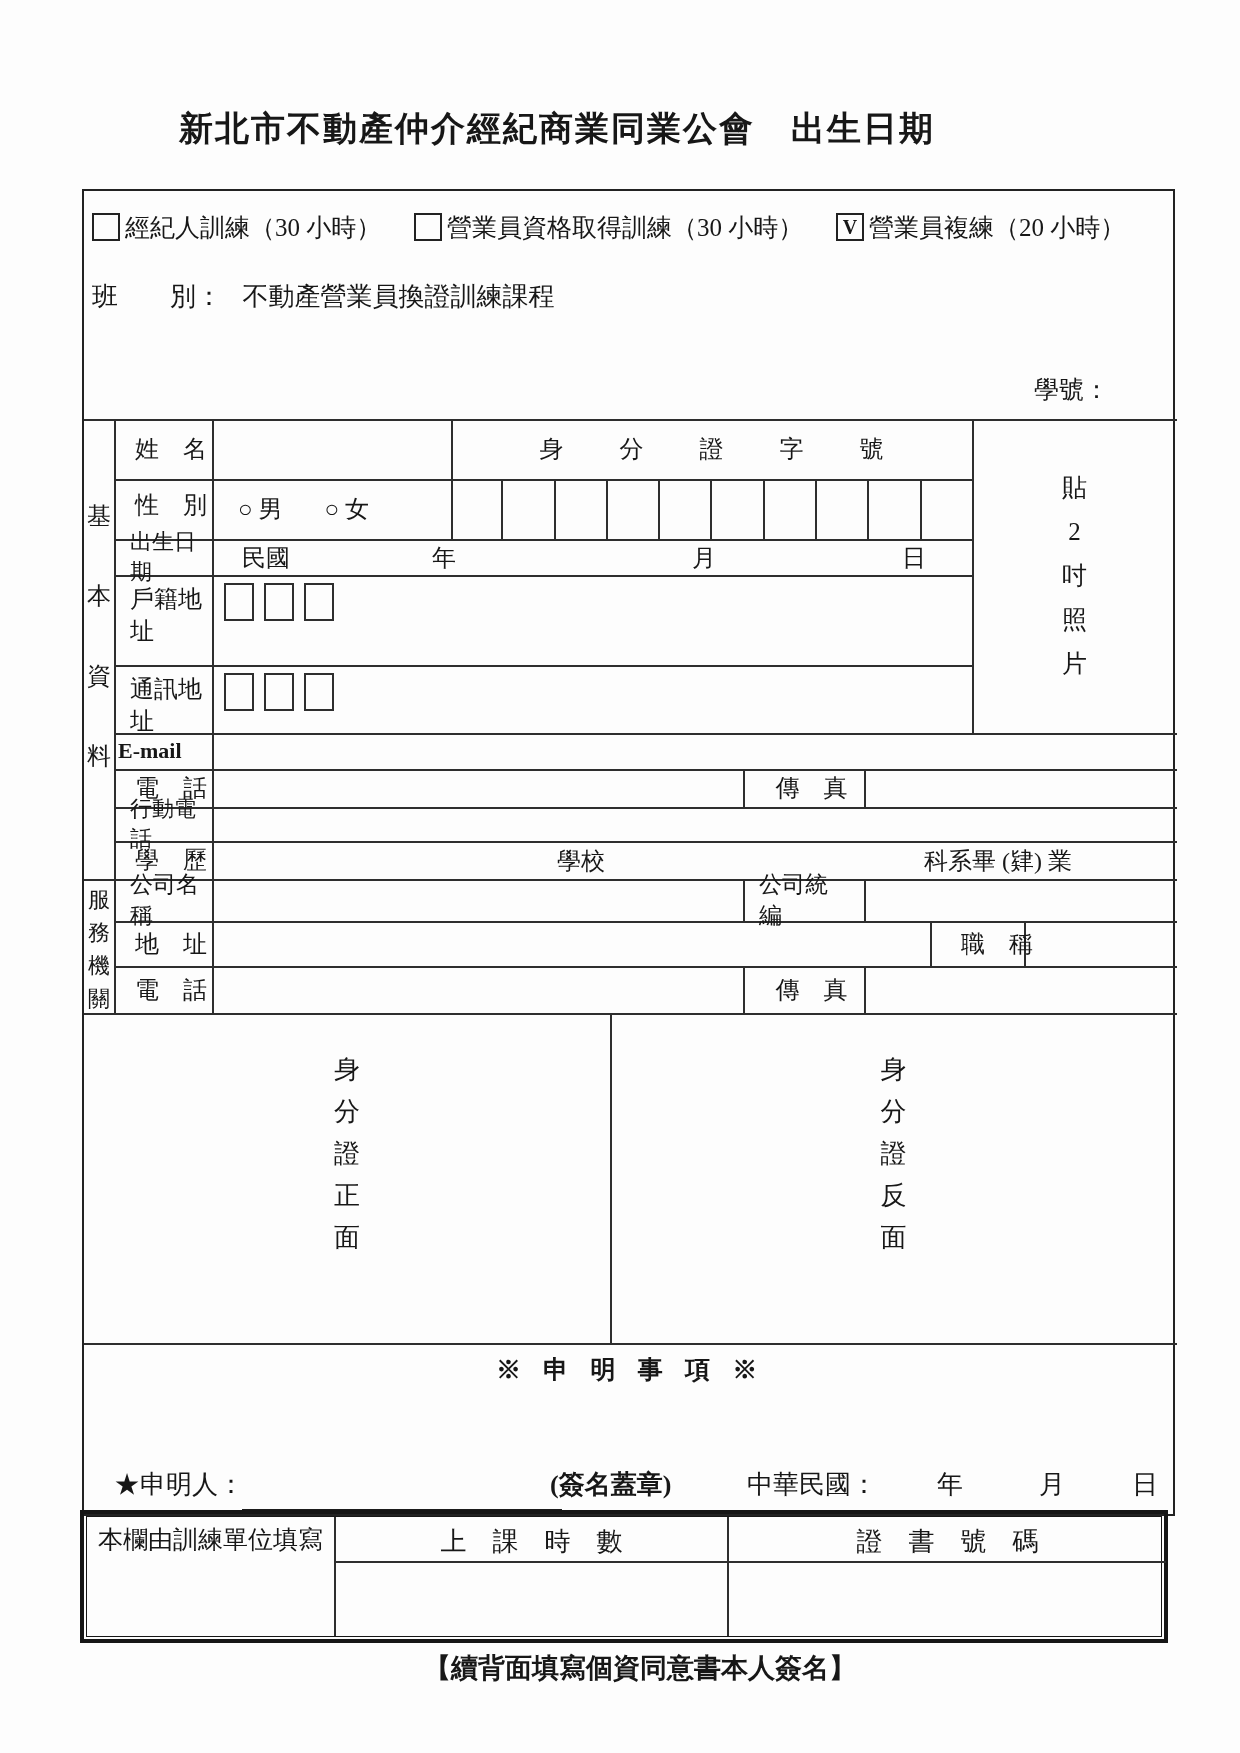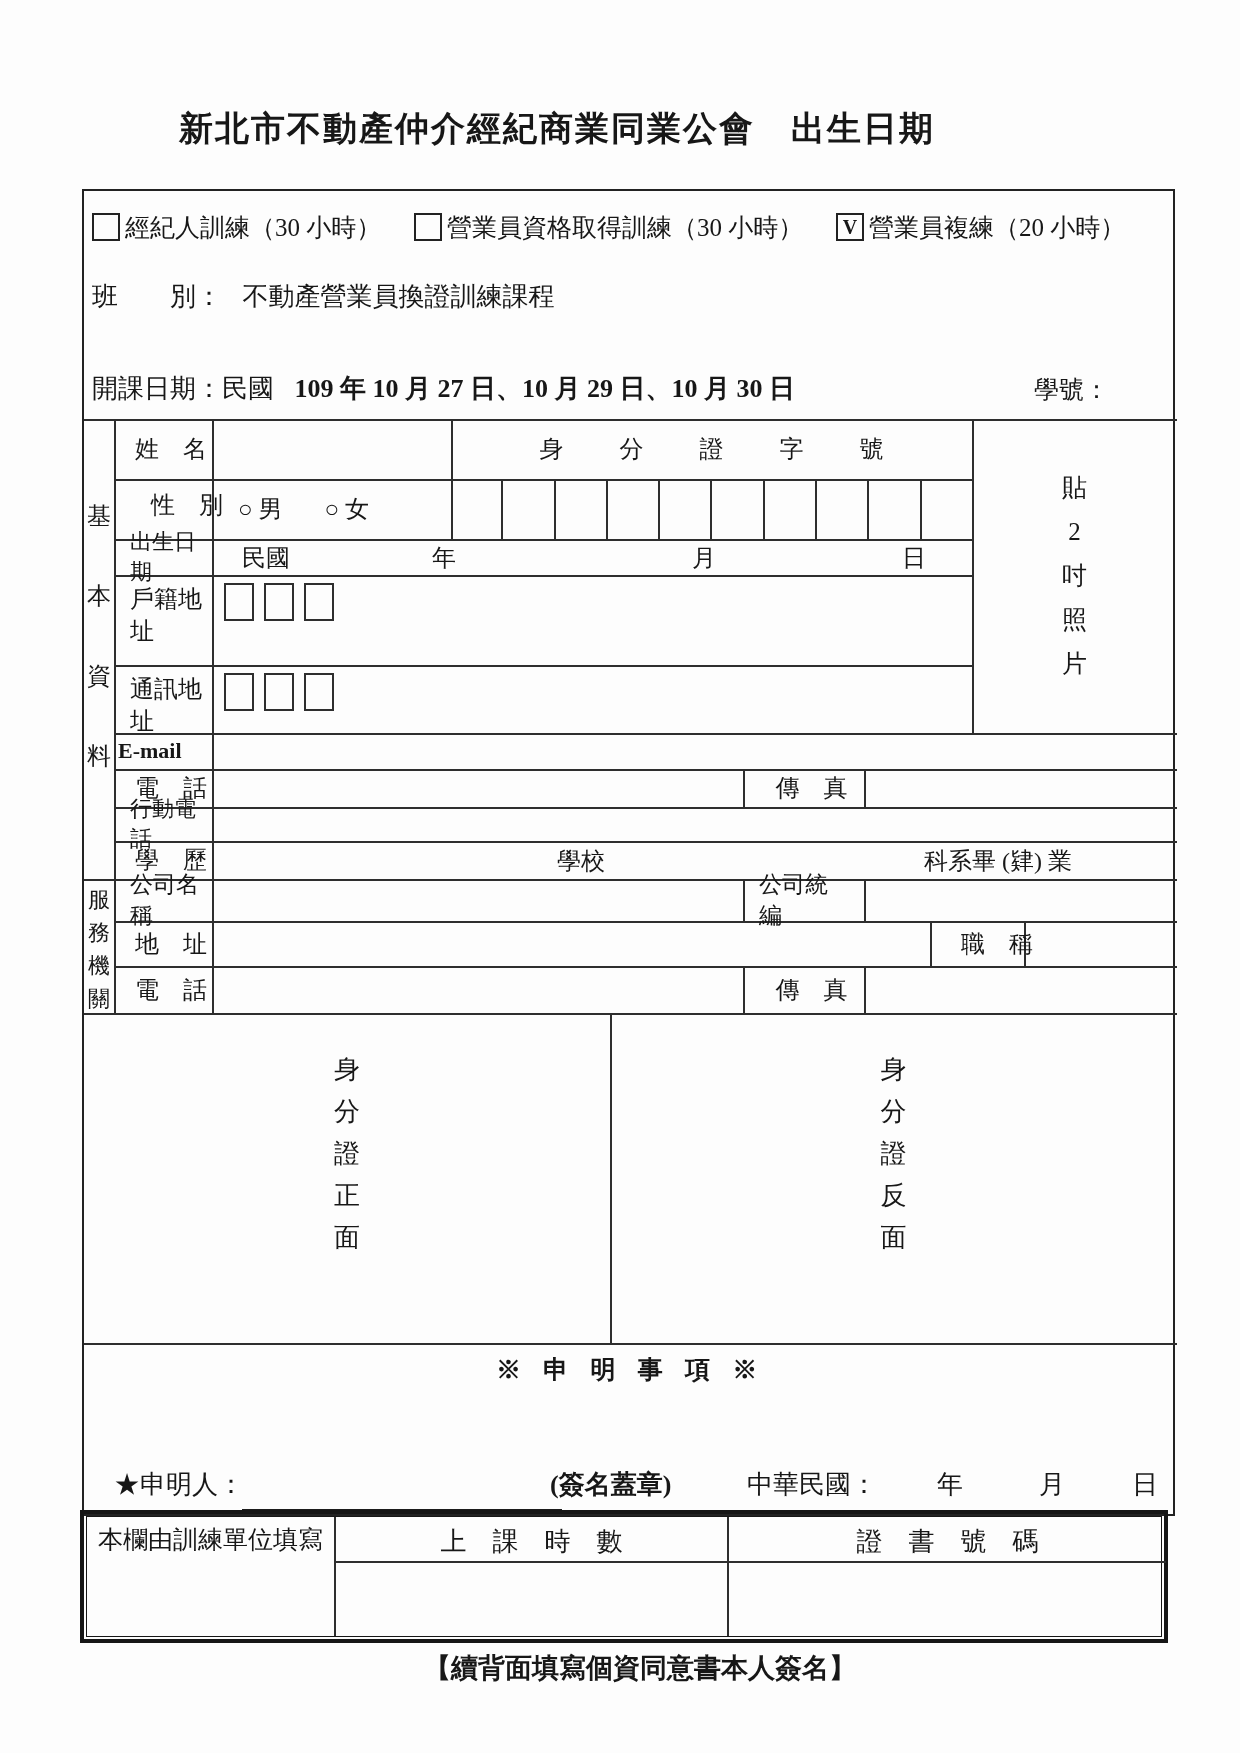--- a/index.html
+++ b/index.html
@@ -36,21 +36,21 @@
   .schedrow{position:absolute;left:8px;top:180px;font-size:26px;}
   .schedrow .val{margin-left:14px;font-weight:bold;}
   .stuno{position:absolute;left:950px;top:182px;font-size:25px;}
   
   .cell{position:absolute;display:flex;align-items:center;font-size:24px;box-sizing:border-box;}
   .lab{justify-content:center;padding-left:16px;}
   .topcell{align-items:flex-start;padding-top:8px;}
   .name-lab{left:30px;top:228px;width:98px;height:60px}
   .name-val{left:128px;top:228px;width:239px;height:60px}
   .idhdr{left:367px;top:228px;width:521px;height:60px;justify-content:center;letter-spacing:16px;padding-left:16px}
-  .gen-lab{left:46px;top:288px;width:98px;height:52px}
+  .gen-lab{left:30px;top:288px;width:98px;height:52px}
   .gen-val{left:128px;top:288px;width:239px;height:60px;gap:42px;padding-left:26px}
   .digits{position:absolute;left:367px;top:288px;width:521px;height:60px;display:flex;}
   .dg{flex:1;border-left:2px solid #2e2e2e;box-sizing:border-box}
   .dg:first-child{border-left:none}
   .birth-lab{left:30px;top:348px;width:98px;height:36px;font-size:22px}
   .birth-val{left:128px;top:348px;width:760px;height:36px}
   .birth-val span{position:absolute;top:3px;}
   .b-era{left:30px}.b-y{left:220px}.b-m{left:480px}.b-d{left:690px}
   .hh-lab{left:30px;top:384px;width:98px;height:90px}
   .hh-val{left:128px;top:384px;width:760px;height:90px;padding-left:12px}
@@ -160,24 +160,20 @@
     <div class="ci ci3">
       <span class="cb">V</span>
       <span>營業員複練（20 小時）</span>
     </div>
 
     <div class="classrow">
       <span>班　　別：</span>
       <span class="val">不動產營業員換證訓練課程</span>
     </div>
 
-    <div class="schedrow">
-      <span>開課日期：民國</span>
-      <span class="val">109 年 10 月 27 日、10 月 29 日、10 月 30 日</span>
-    </div>
     <div class="stuno">學號：</div>
 
     <div class="bs-strip vt">基
 本
 資
 料</div>
     <div class="sv-strip vt">服
 務
 機
 關</div>

